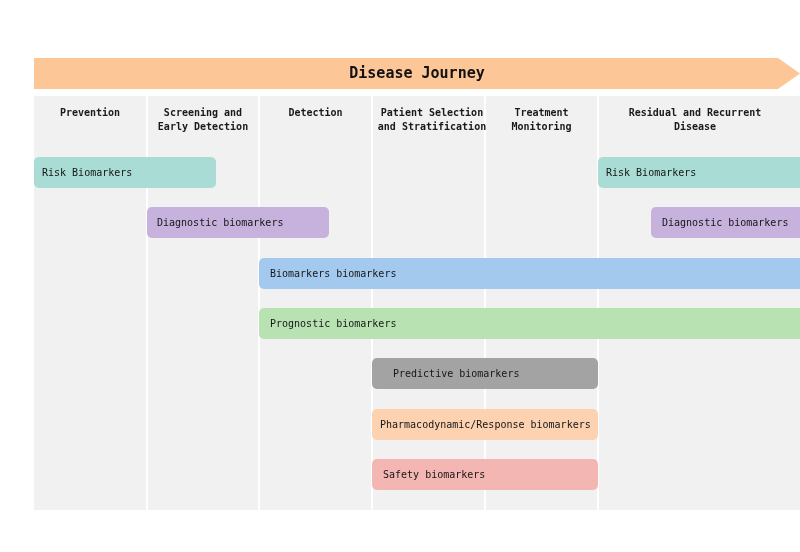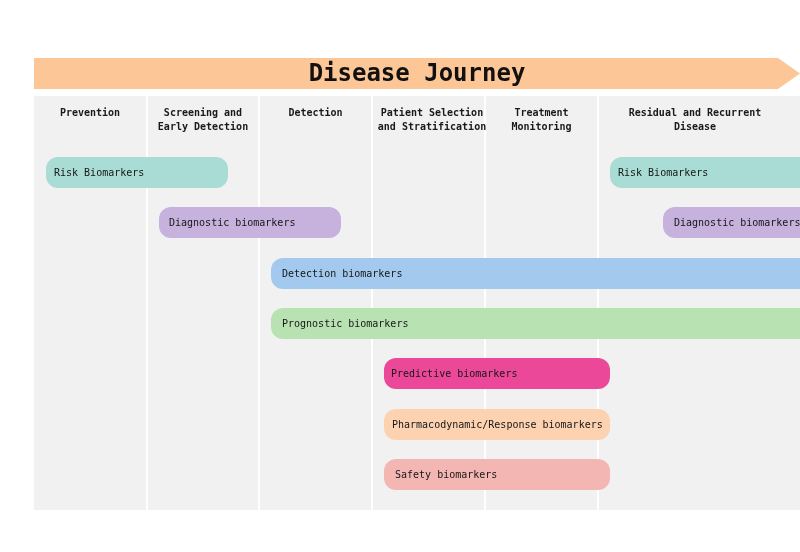--- a/index.html
+++ b/index.html
@@ -9,37 +9,37 @@
     color: #161616;
   }
   .arrow {
     position: absolute; left: 34px; top: 58px; width: 766px; height: 31px;
     background: #fdc697;
     clip-path: polygon(0 0, 744px 0, 766px 50%, 744px 100%, 0 100%);
   }
   .arrow-title {
     position: absolute; left: 34px; top: 58px; width: 800px; height: 31px;
     line-height: 31px; text-align: center; margin-left: -34px; padding-left: 34px; box-sizing: border-box;
-    font-weight: bold; font-size: 24px; color: #111;
+    font-weight: bold; font-size: 15px; color: #111;
   }
   .grid {
     position: absolute; left: 34px; top: 96px; width: 766px; height: 414px;
     background: #f1f1f1;
   }
   .col-divider {
     position: absolute; top: 96px; width: 2px; height: 414px; background: #ffffff;
   }
   .col-header {
     position: absolute; top: 106px; text-align: center; font-weight: bold;
     font-size: 10px; line-height: 14px; color: #1a1a1a; white-space: pre-line;
   }
   .bar {
-    position: absolute; height: 31px; border-radius: 12px;
+    position: absolute; height: 31px; border-radius: 5px;
     display: flex; align-items: center; box-sizing: border-box; padding-left: 8px;
-    font-size: 10px; color: #161616; white-space: nowrap; overflow: hidden; margin-left: 12px;
+    font-size: 10px; color: #161616; white-space: nowrap; overflow: hidden;
   }
   .bar.open-right { border-top-right-radius: 0; border-bottom-right-radius: 0; }
 </style>
 </head>
 <body>
 
 <div class="arrow" style="background: rgb(253, 198, 151);"></div>
 <div class="arrow-title">Disease Journey</div>
 
 <div class="grid" style="background: rgb(241, 241, 241);"></div>
@@ -58,17 +58,17 @@
 and Stratification</div>
 <div class="col-header" style="left:486px;width:111px">Treatment
 Monitoring</div>
 <div class="col-header" style="left:599px;width:192px">Residual and Recurrent
 Disease</div>
 
 <div class="bar" style="left: 34px; top: 157px; width: 182px; background: rgb(168, 220, 212);">Risk Biomarkers</div>
 <div class="bar open-right" style="left: 598px; top: 157px; width: 202px; background: rgb(168, 220, 212);">Risk Biomarkers</div>
 <div class="bar" style="left: 147px; top: 207px; width: 182px; padding-left: 10px; background: rgb(198, 178, 220);">Diagnostic biomarkers</div>
 <div class="bar open-right" style="left: 651px; top: 207px; width: 149px; padding-left: 11px; background: rgb(198, 178, 220);">Diagnostic biomarkers</div>
-<div class="bar open-right" style="left: 259px; top: 258px; width: 541px; padding-left: 11px; background: rgb(163, 201, 239);">Detection biomarkers</div>
+<div class="bar open-right" style="left: 259px; top: 258px; width: 541px; padding-left: 11px; background: rgb(163, 201, 239);">Biomarkers biomarkers</div>
 <div class="bar open-right" style="left: 259px; top: 308px; width: 625px; padding-left: 11px; background: rgb(185, 226, 179);">Prognostic biomarkers</div>
-<div class="bar" style="left: 372px; top: 358px; width: 226px; padding-left: 7px; background: #ec4899;">Predictive biomarkers</div>
+<div class="bar" style="left: 372px; top: 358px; width: 226px; padding-left: 21px; background: #a3a3a3;">Predictive biomarkers</div>
 <div class="bar" style="left: 372px; top: 409px; width: 226px; background: rgb(252, 210, 177);">Pharmacodynamic/Response biomarkers</div>
 <div class="bar" style="left: 372px; top: 459px; width: 226px; padding-left: 11px; background: rgb(244, 182, 178);">Safety biomarkers</div>
 
 </body></html>

